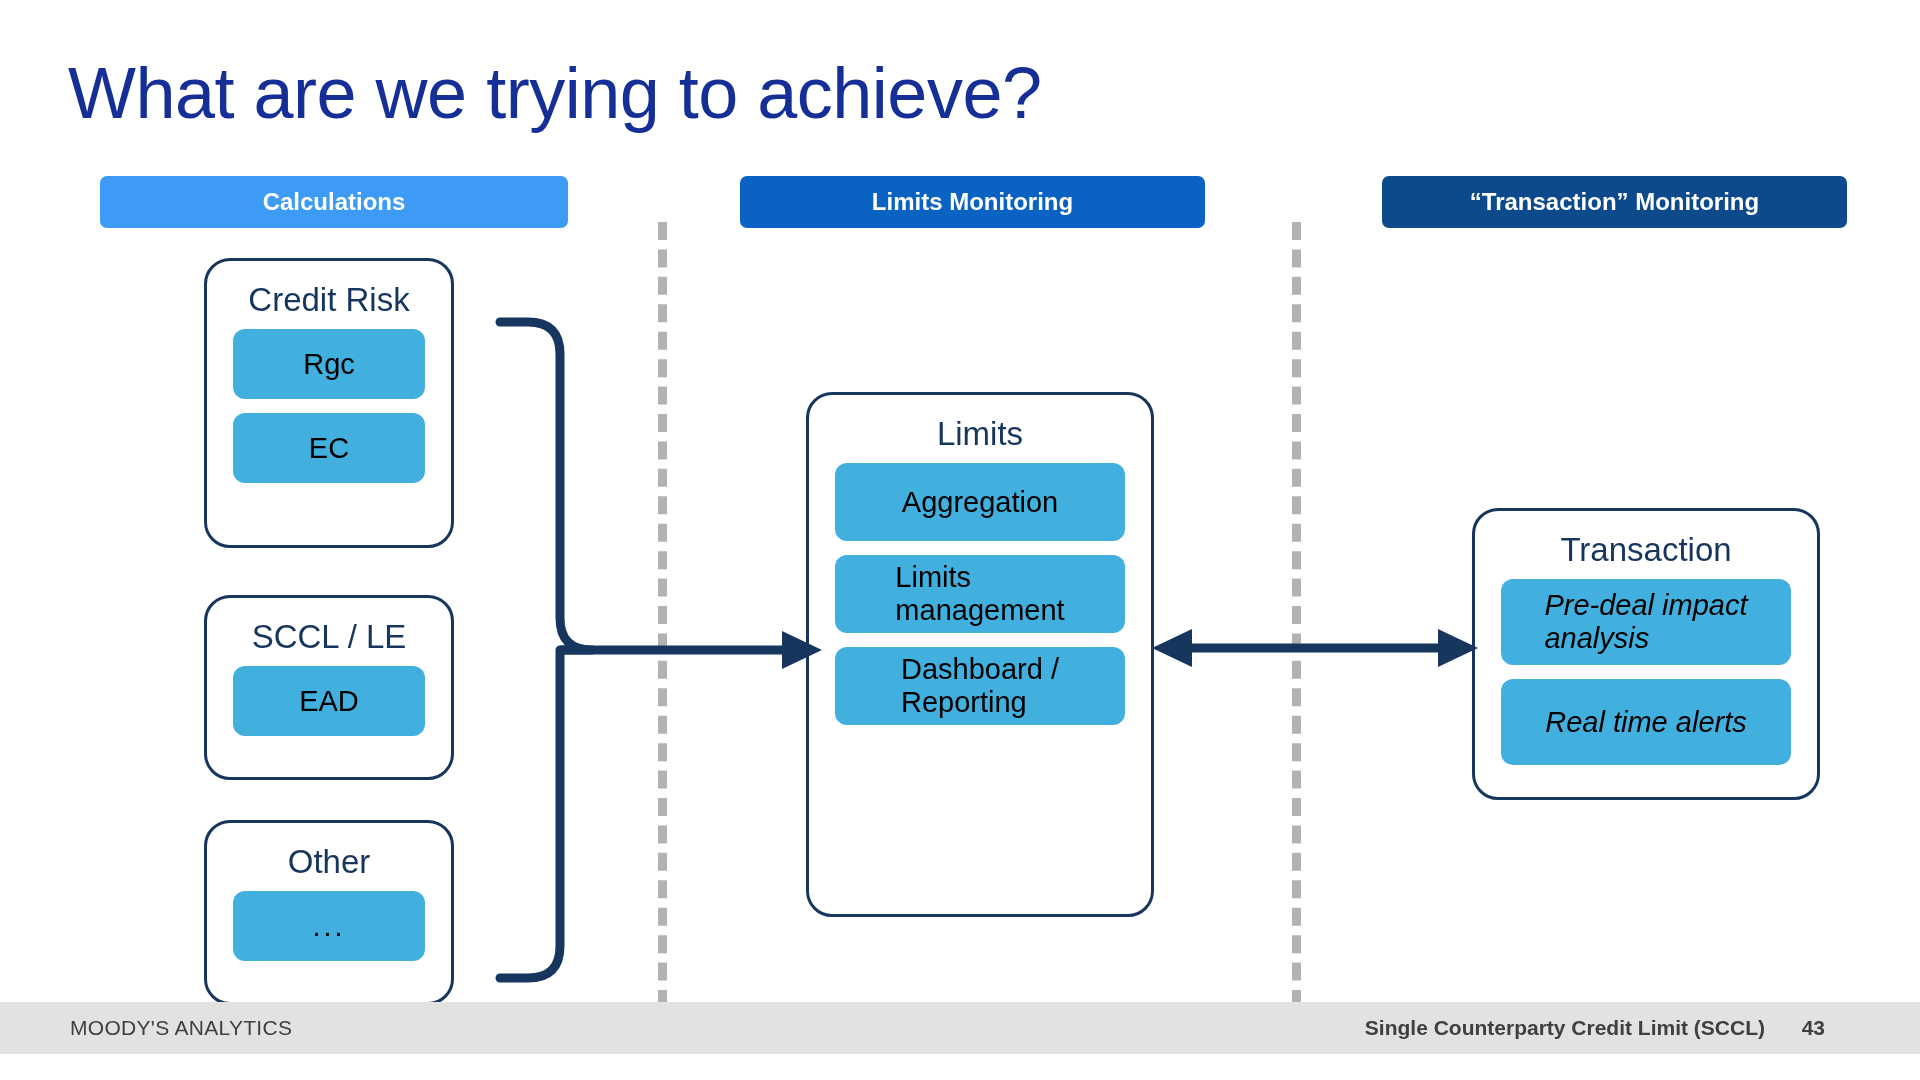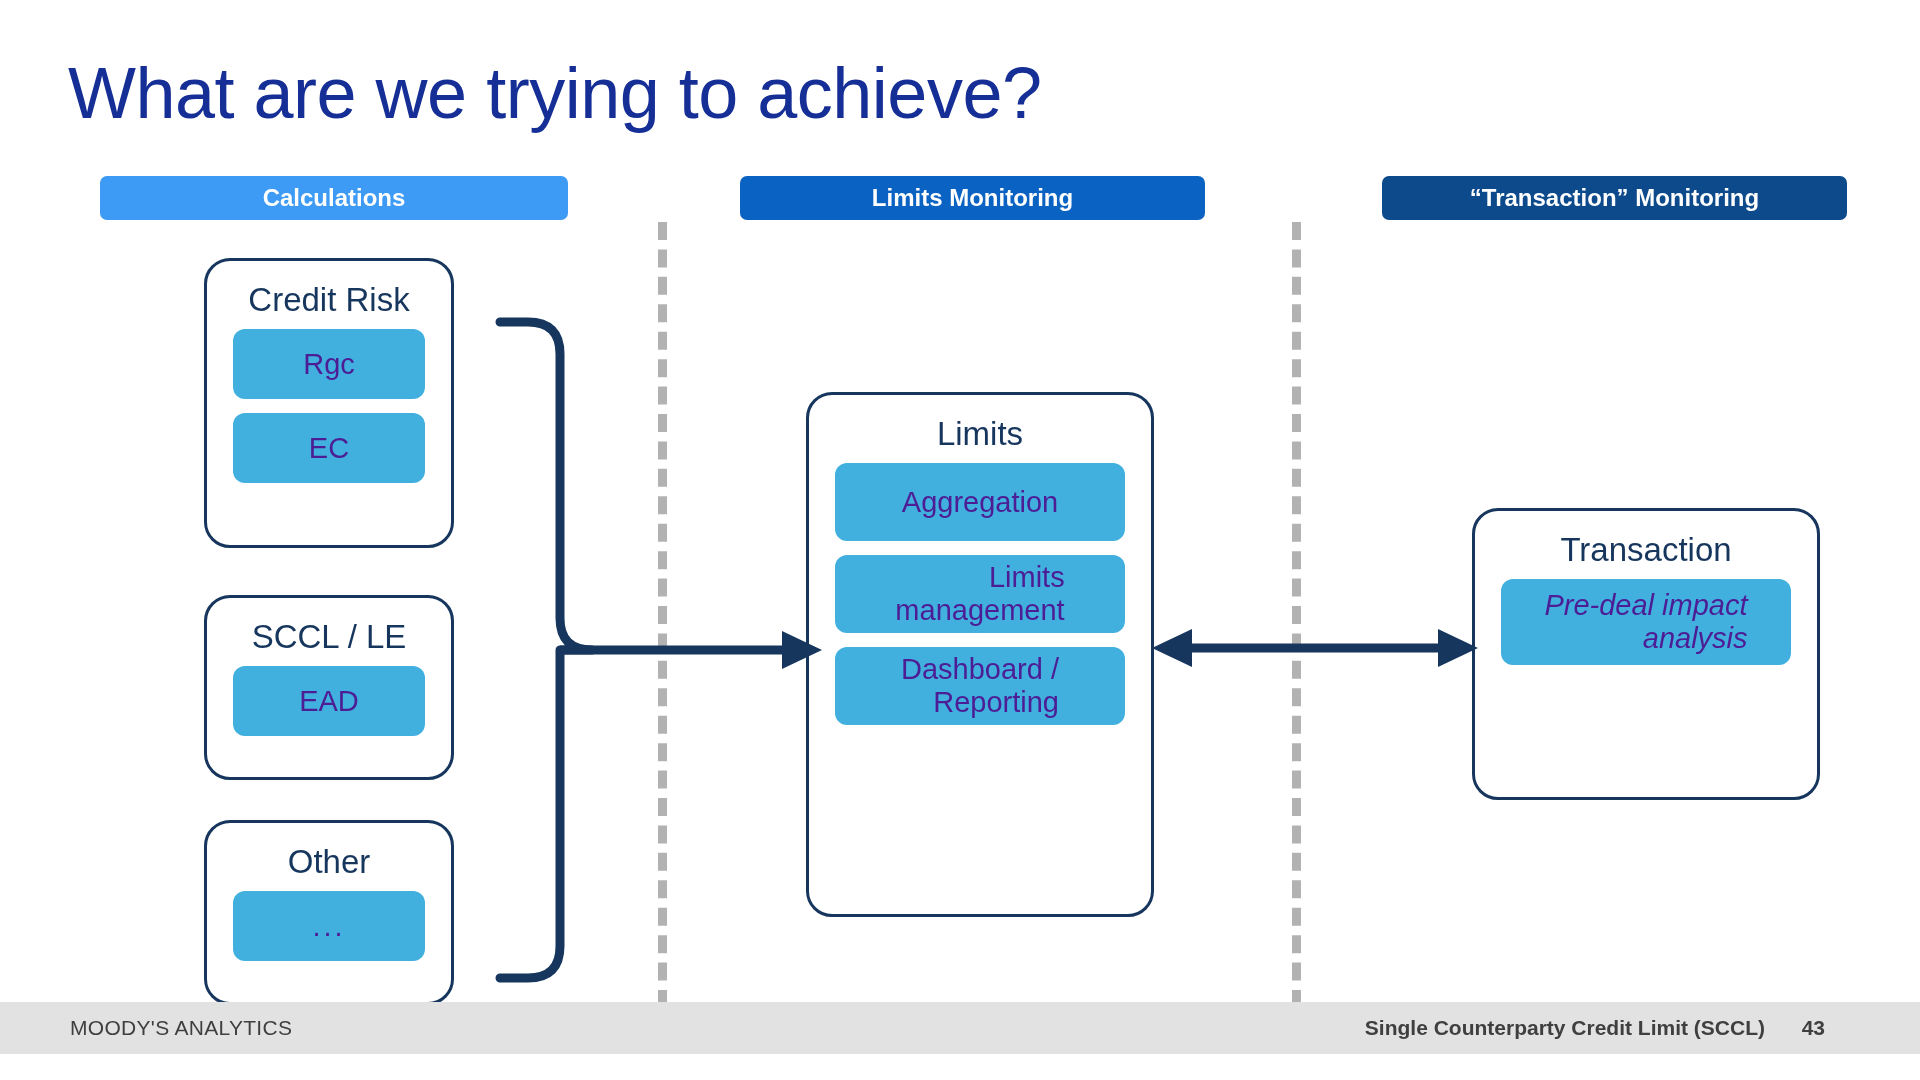--- a/index.html
+++ b/index.html
@@ -25,21 +25,21 @@
     font-size: 72px;
     line-height: 1.05;
     color: #152f96;
     letter-spacing: -0.5px;
     white-space: nowrap;
   }
 
   
   .banner {
     position: absolute;
-    height: 44px;
+    height: 52px;
     border-radius: 7px;
     color: #ffffff;
     font-size: 24px;
     font-weight: bold;
     display: flex;
     align-items: center;
     justify-content: center;
     text-align: center;
     box-sizing: border-box;
     padding: 0 10px;
@@ -86,25 +86,25 @@
     flex-direction: column;
     align-items: center;
     justify-content: flex-start;
     gap: 14px;
     padding: 0 26px 18px 26px;
     box-sizing: border-box;
   }
   .chip {
     width: 100%;
     background: #41b0de;
-    color: #4c1d95;
+    color: #000000;
     border-radius: 12px;
     font-size: 29px;
     line-height: 1.12;
-    text-align: right;
+    text-align: left;
     display: flex;
     align-items: center;
     justify-content: center;
     box-sizing: border-box;
     padding: 6px 8px;
   }
   .chip.dots { letter-spacing: 3px; }
 
   
   #card-credit-risk { left: 204px; top: 258px; width: 250px; height: 290px; }
@@ -215,20 +215,21 @@
       <div class="chip">Aggregation</div>
       <div class="chip">Limits<br>management</div>
       <div class="chip">Dashboard /<br>Reporting</div>
     </div>
   </div>
 
   <div class="card" id="card-transaction">
     <div class="card-title">Transaction</div>
     <div class="chips">
       <div class="chip">Pre-deal impact<br>analysis</div>
+      <div class="chip">Real time alerts</div>
     </div>
   </div>
 
   <svg id="connector-left-brace" width="360" height="700" viewBox="0 0 360 700">
     <path d="M 30 22 L 58 22 Q 90 22 90 54 L 90 318 Q 90 350 122 350 L 90 350 Q 90 350 90 382 L 90 646 Q 90 678 58 678 L 30 678" fill="none" stroke="#17365d" stroke-width="9" stroke-linecap="round" stroke-linejoin="round"></path>
     <line x1="90" y1="350" x2="320" y2="350" stroke="#17365d" stroke-width="9"></line>
     <polygon points="352,350 312,331 312,369" fill="#17365d"></polygon>
   </svg>
 
   <svg id="connector-right-arrow" width="330" height="56" viewBox="0 0 330 56">

